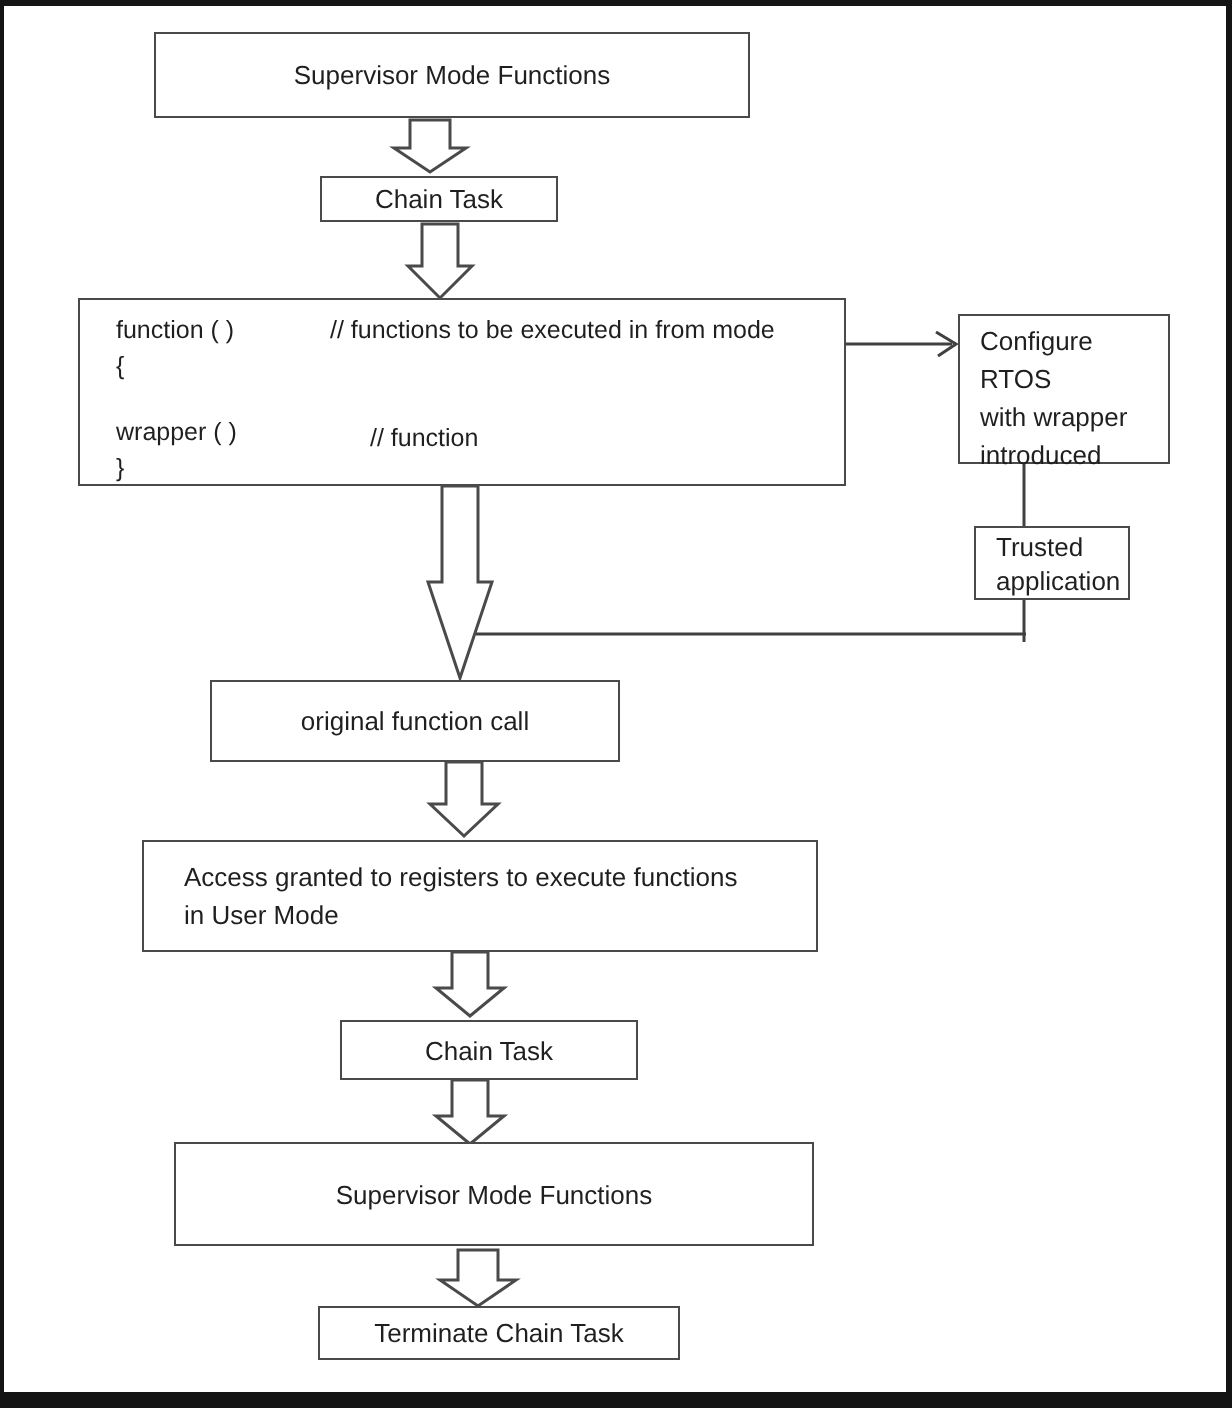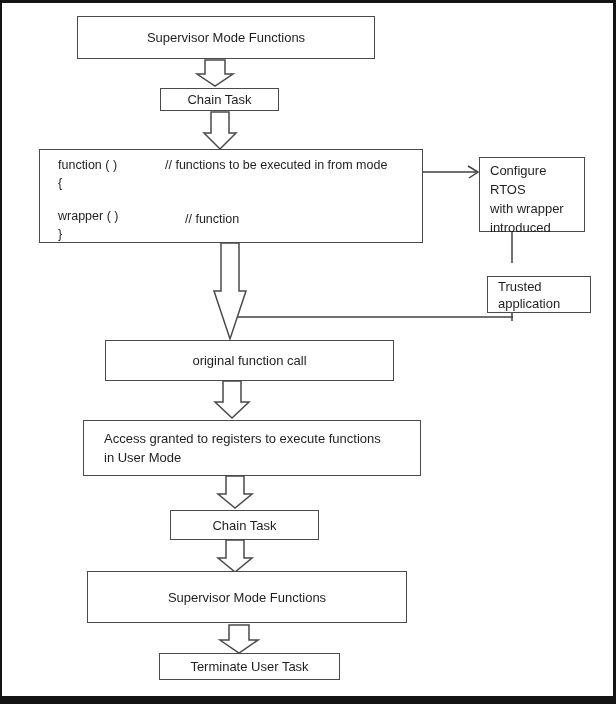--- a/index.html
+++ b/index.html
@@ -39,32 +39,31 @@
     display: flex;
     align-items: center;
     justify-content: center;
     text-align: center;
   }
   .fbox.leftpad {
     display: flex;
     flex-direction: column;
     justify-content: center;
     white-space: pre-line;
-    margin-left: 12px;
   }
 
   
   #box-sup-top      { left: 75px;  top: 13px;  width: 298px; height: 43px; }
   #box-chain-top    { left: 158px; top: 85px;  width: 119px; height: 23px; }
   #box-code         { left: 37px;  top: 146px; width: 384px; height: 94px; }
   #box-configure    { left: 477px; top: 154px; width: 106px; height: 75px;
                       padding: 3px 18px 0 10px; line-height: 19px; white-space: pre-line; }
-  #box-trusted      { left: 485px; top: 260px; width: 104px;  height: 37px;
-                      padding: 1px 0 0 10px;  line-height: 17px; white-space: pre-line; margin-top: 13px; }
-  #box-original     { left: 103px; top: 337px; width: 289px; height: 41px; text-align: center; }
+  #box-trusted      { left: 485px; top: 260px; width: 78px;  height: 37px;
+                      padding: 1px 0 0 10px;  line-height: 17px; white-space: pre-line; }
+  #box-original     { left: 103px; top: 337px; width: 205px; height: 41px; text-align: center; }
   #box-access       { left: 69px;  top: 417px; width: 338px; height: 56px;
                       padding-left: 20px; line-height: 19px; }
   #box-chain-bot    { left: 168px; top: 507px; width: 149px; height: 30px; }
   #box-sup-bot      { left: 85px;  top: 568px; width: 320px; height: 52px; }
   #box-terminate    { left: 157px; top: 650px; width: 181px; height: 27px; }
 
   
   #box-code { font-size: 12.5px; }
   .code-line { position: absolute; white-space: nowrap; }
   .cl1  { top: 7px;  left: 18px; }
@@ -133,16 +132,16 @@
 
   <div class="fbox center" id="box-chain-bot">
     <span>Chain Task</span>
   </div>
 
   <div class="fbox center" id="box-sup-bot">
     <span>Supervisor Mode Functions</span>
   </div>
 
   <div class="fbox center" id="box-terminate">
-    <span>Terminate User Task</span>
+    <span>Terminate Chain Task</span>
   </div>
 
 </div>
 
 </body></html>

